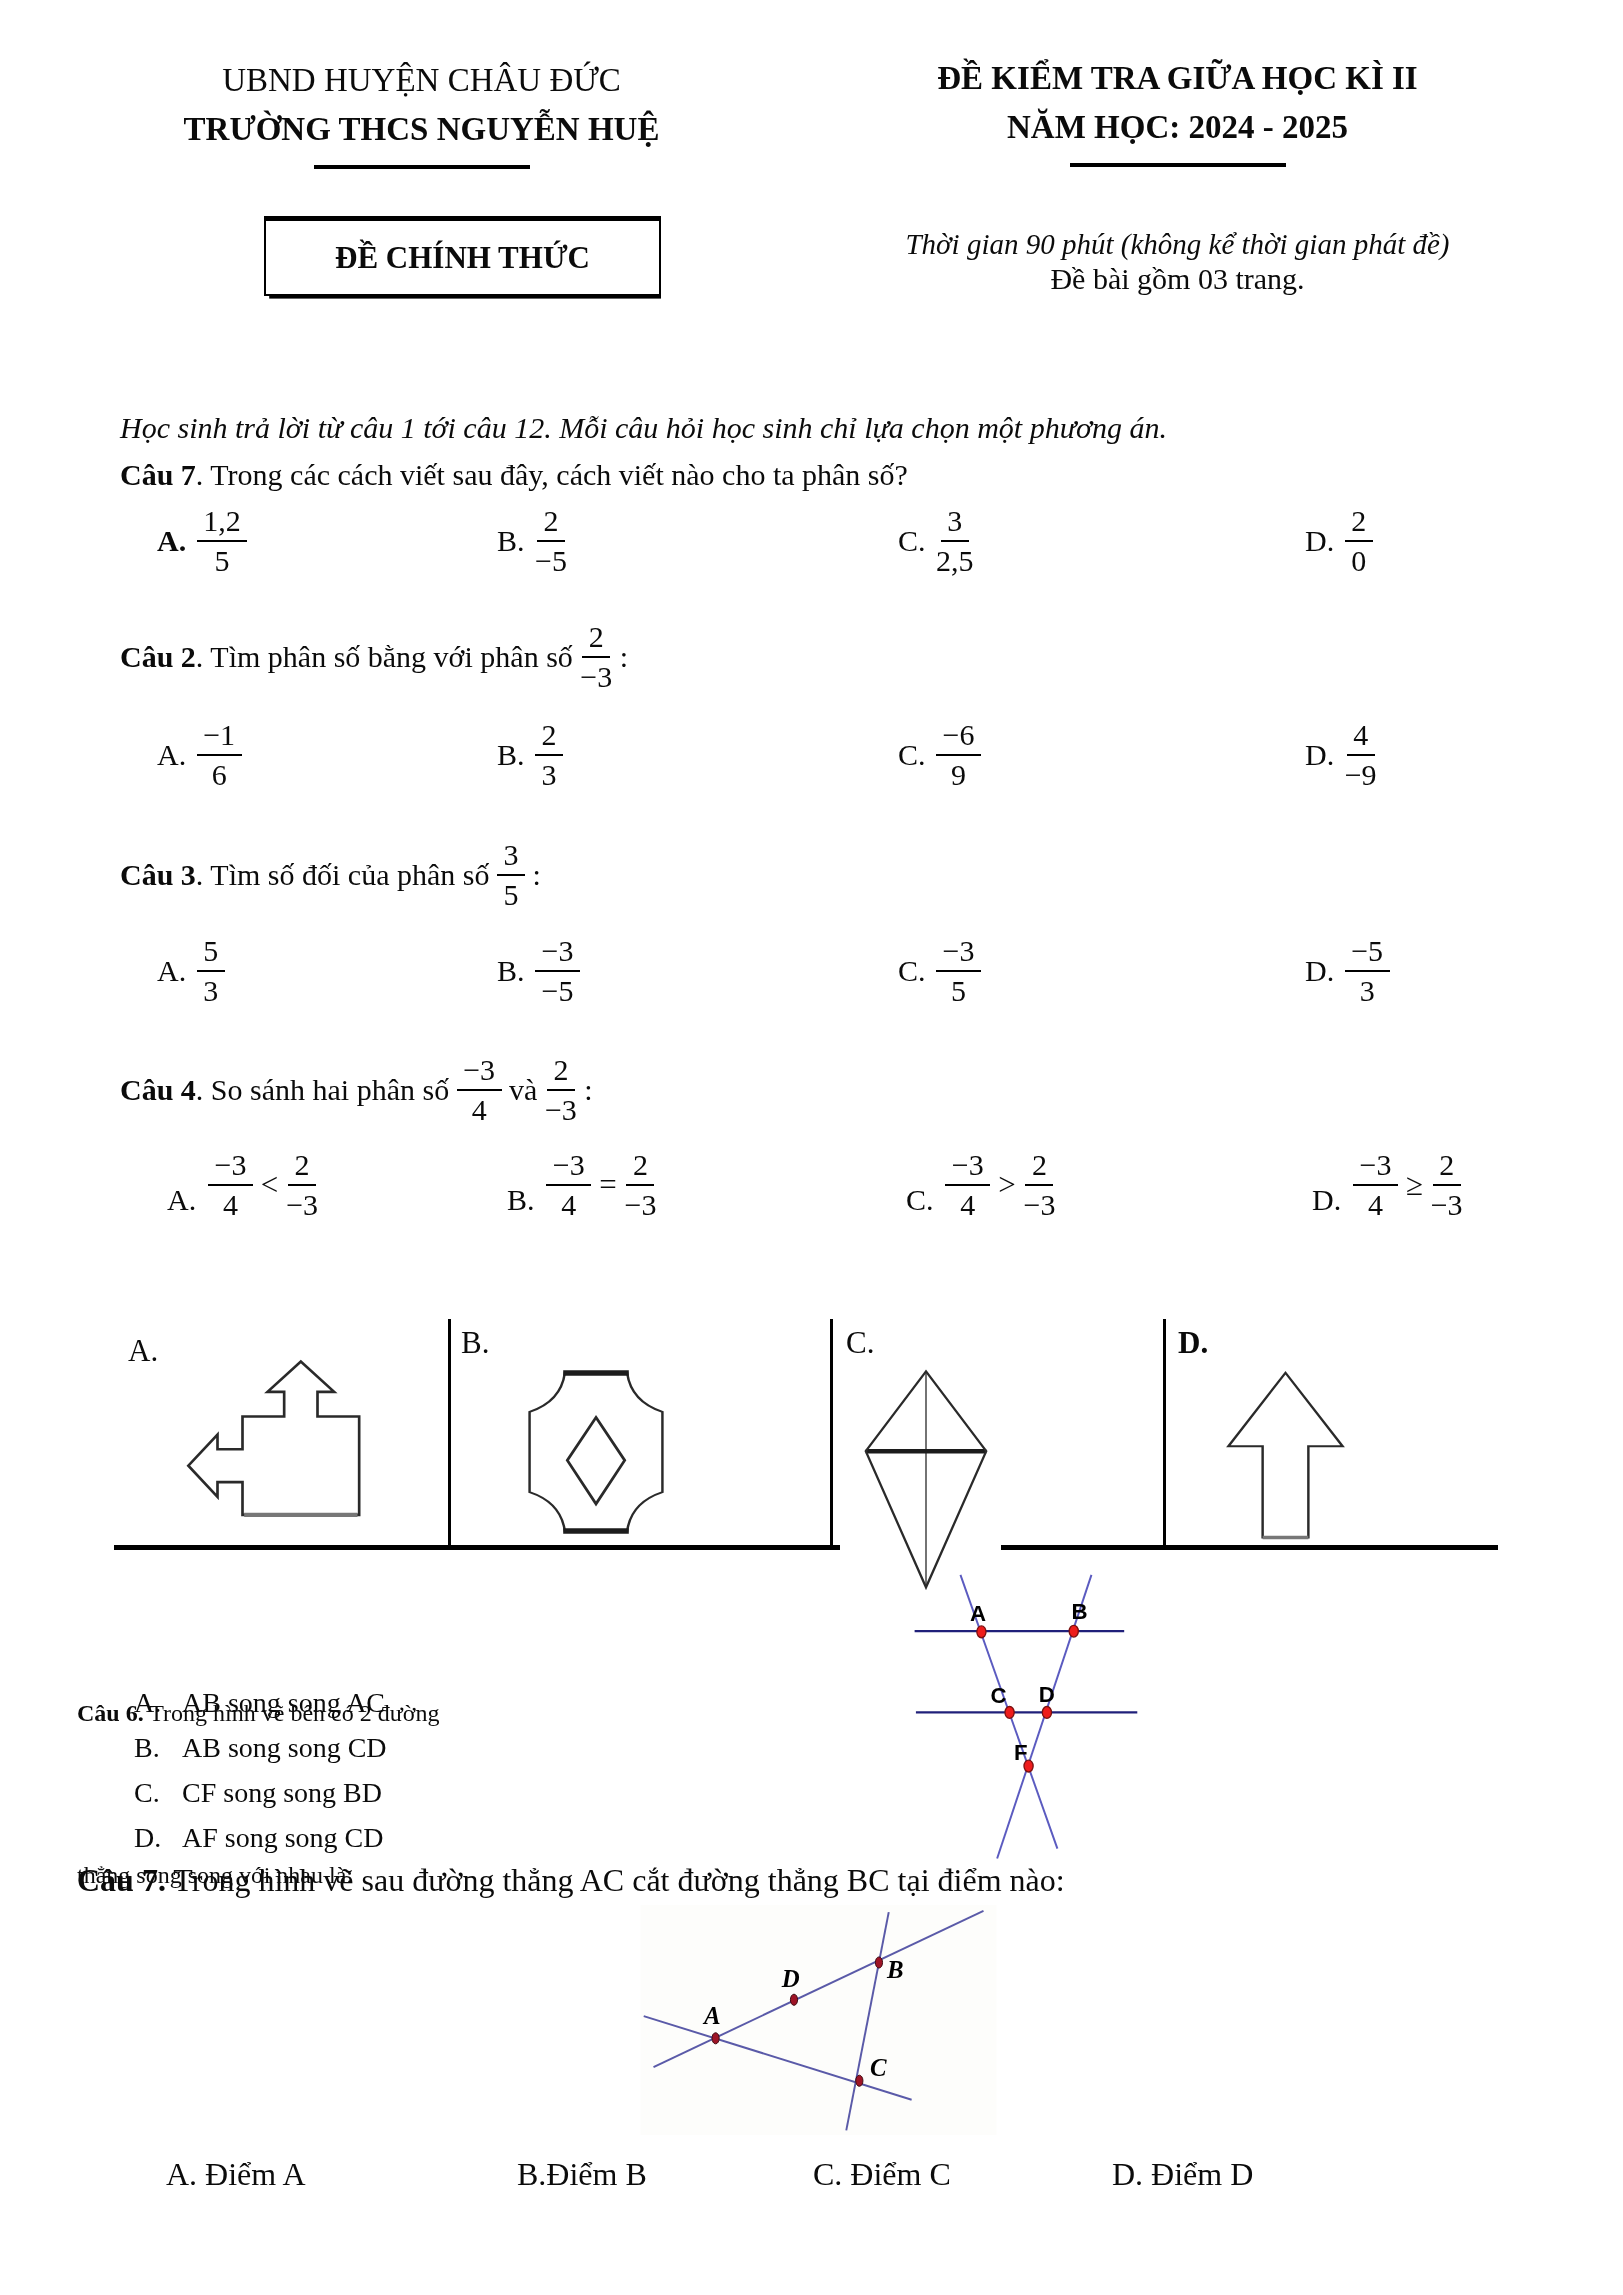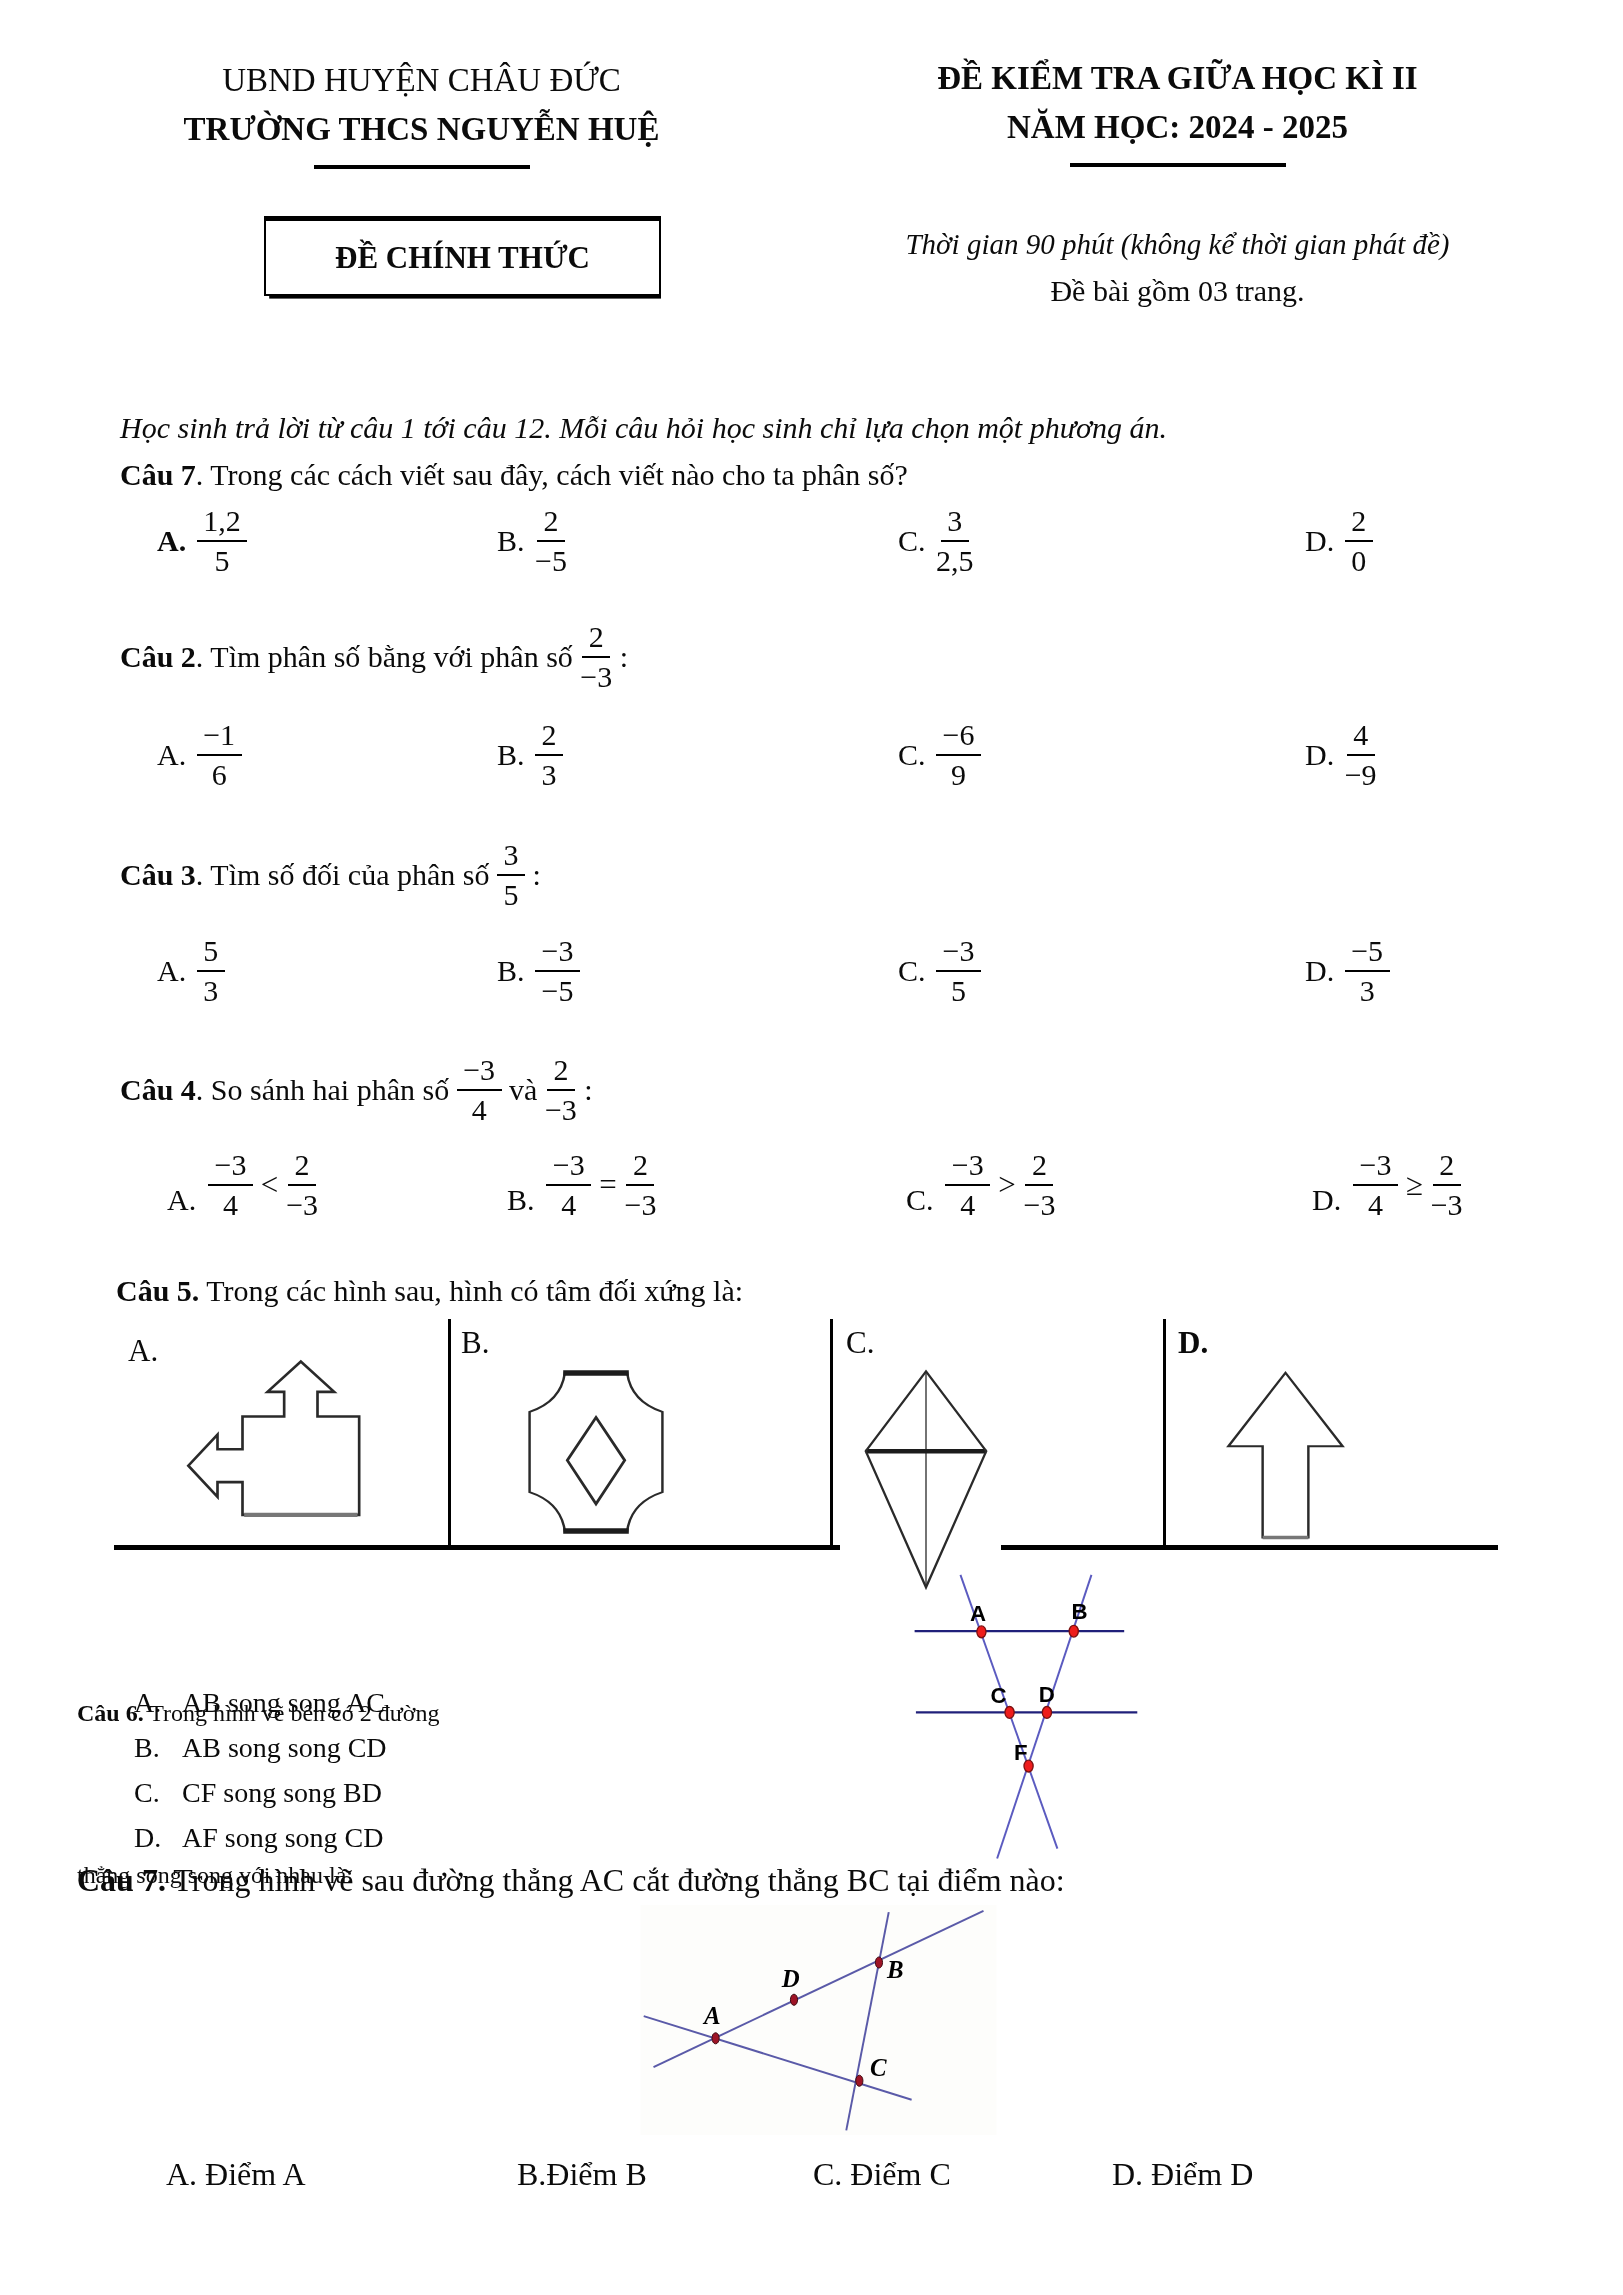--- a/index.html
+++ b/index.html
@@ -18,21 +18,21 @@
   .hdr-rule{height:4.6px;background:#000;margin:14.4px auto 0;}
 
   .badge{
     border:2.6px solid #000;border-top-width:5.9px;
     box-shadow:2.6px 5.2px 0 -2.6px #000;
     display:flex;align-items:center;justify-content:center;
     font-size:31px;font-weight:bold;white-space:nowrap;
   }
   .subject{font-size:33px;font-weight:bold;}
   .duration{font-size:29px;font-style:italic;margin-top:10.5px;}
-  .pagesnote{font-size:30px;margin-top:13px;}
+  .pagesnote{font-size:30px;margin-top:1px;}
 
   .part-title{font-size:31px;font-weight:bold;white-space:pre;}
   .instruction{font-size:30px;font-style:italic;white-space:pre;}
 
   .qline{font-size:30px;display:flex;align-items:center;white-space:pre;}
   .qline .qlabel{font-weight:bold;}
 
   
   .frac{display:inline-flex;flex-direction:column;align-items:center;
         font-size:30px;line-height:1.12;vertical-align:middle;}
@@ -234,23 +234,20 @@
           <span class="den">4</span>
         </span>
       <span class="op">≥</span>
       <span class="frac">
           <span class="num">2</span>
           <span class="den">−3</span>
         </span>
     </div>
   </div>
 
-  <div class="abs qline" style="left:116px;top:1274px;">
-    <span class="qlabel">Câu 5.</span><span class="pre"> Trong các hình sau, hình có tâm đối xứng là:</span>
-  </div>
 
   <div class="vdiv" style="left:448px;top:1319px;height:230px;"></div>
   <div class="vdiv" style="left:830px;top:1319px;height:230px;"></div>
   <div class="vdiv" style="left:1163px;top:1319px;height:230px;"></div>
   <div class="hline" style="left:114px;top:1545px;width:726px;"></div>
   <div class="hline" style="left:1001px;top:1545px;width:497px;"></div>
 
   <span class="shape-label" style="left:128px;top:1333px;">A.</span>
   <span class="shape-label" style="left:461px;top:1325px;">B.</span>
   <span class="shape-label" style="left:846px;top:1325px;">C.</span>

